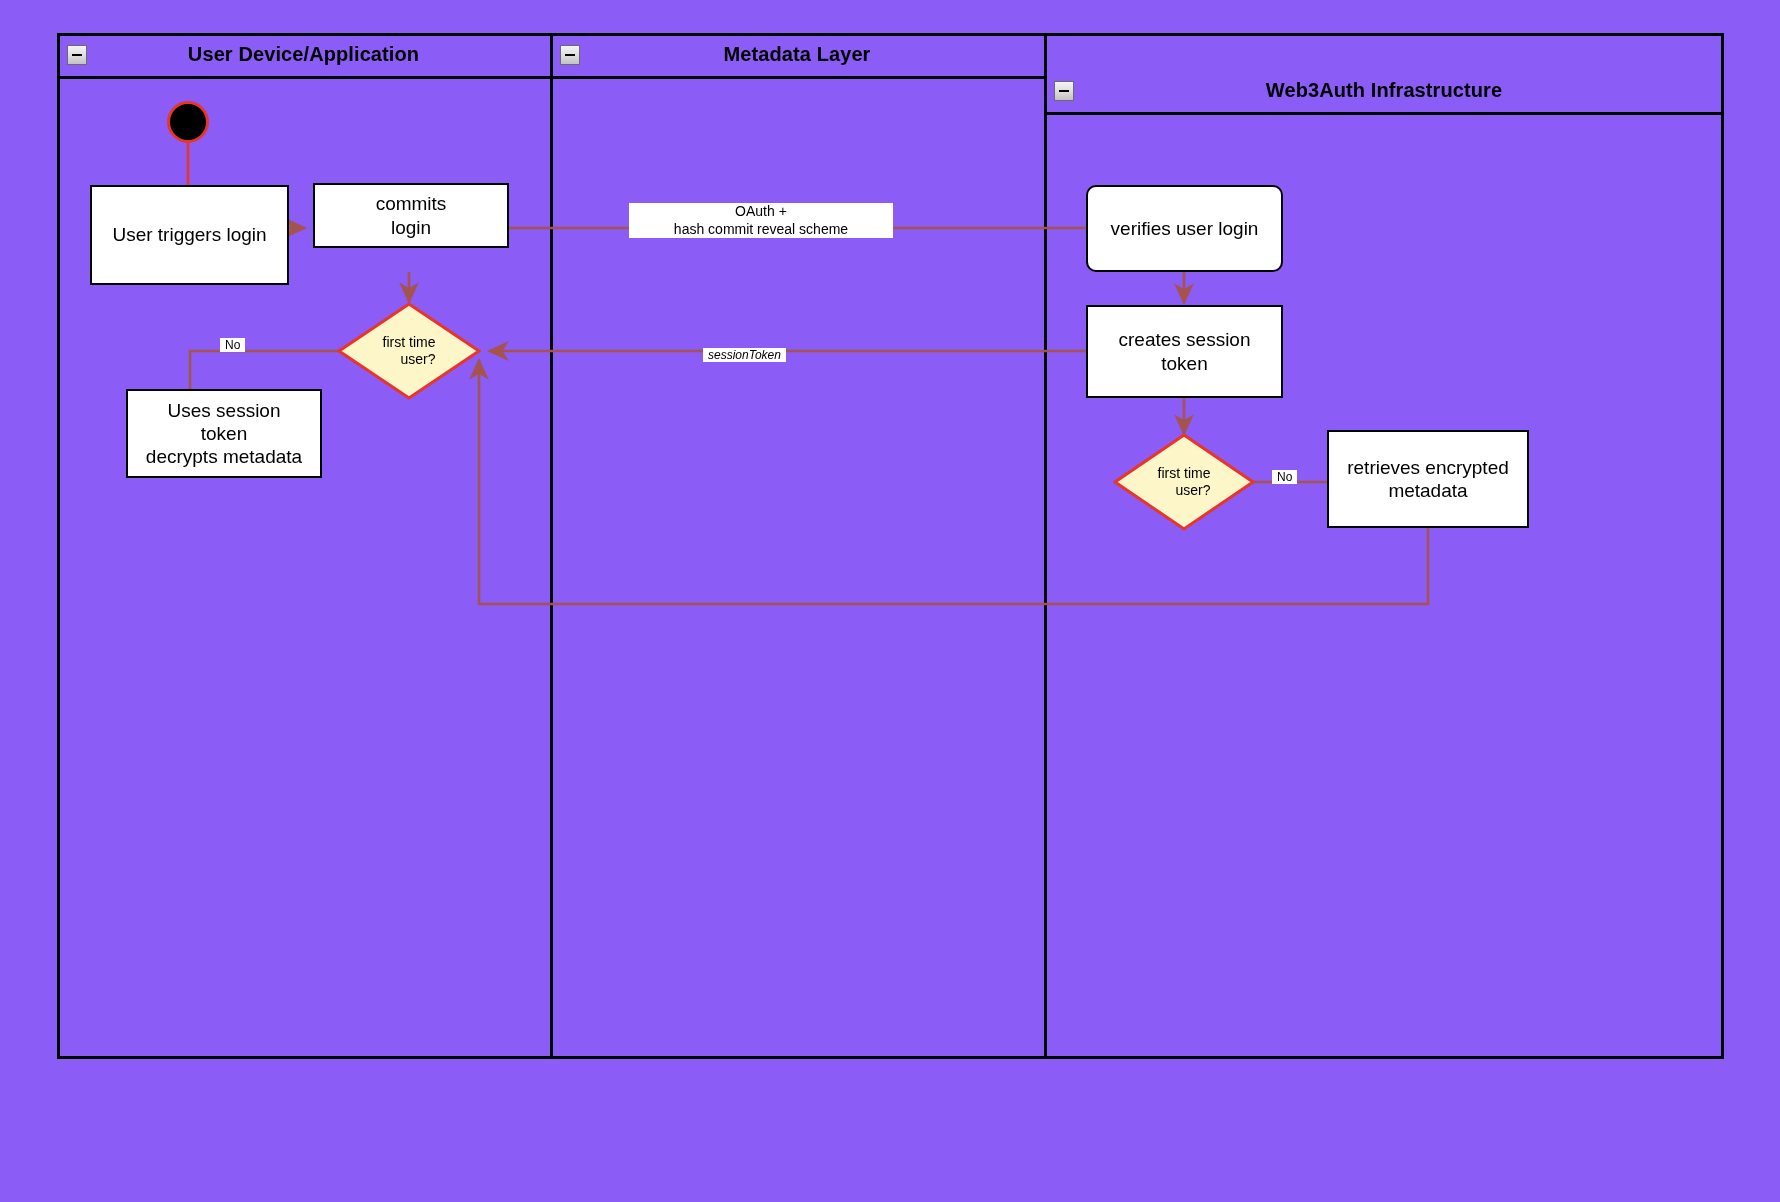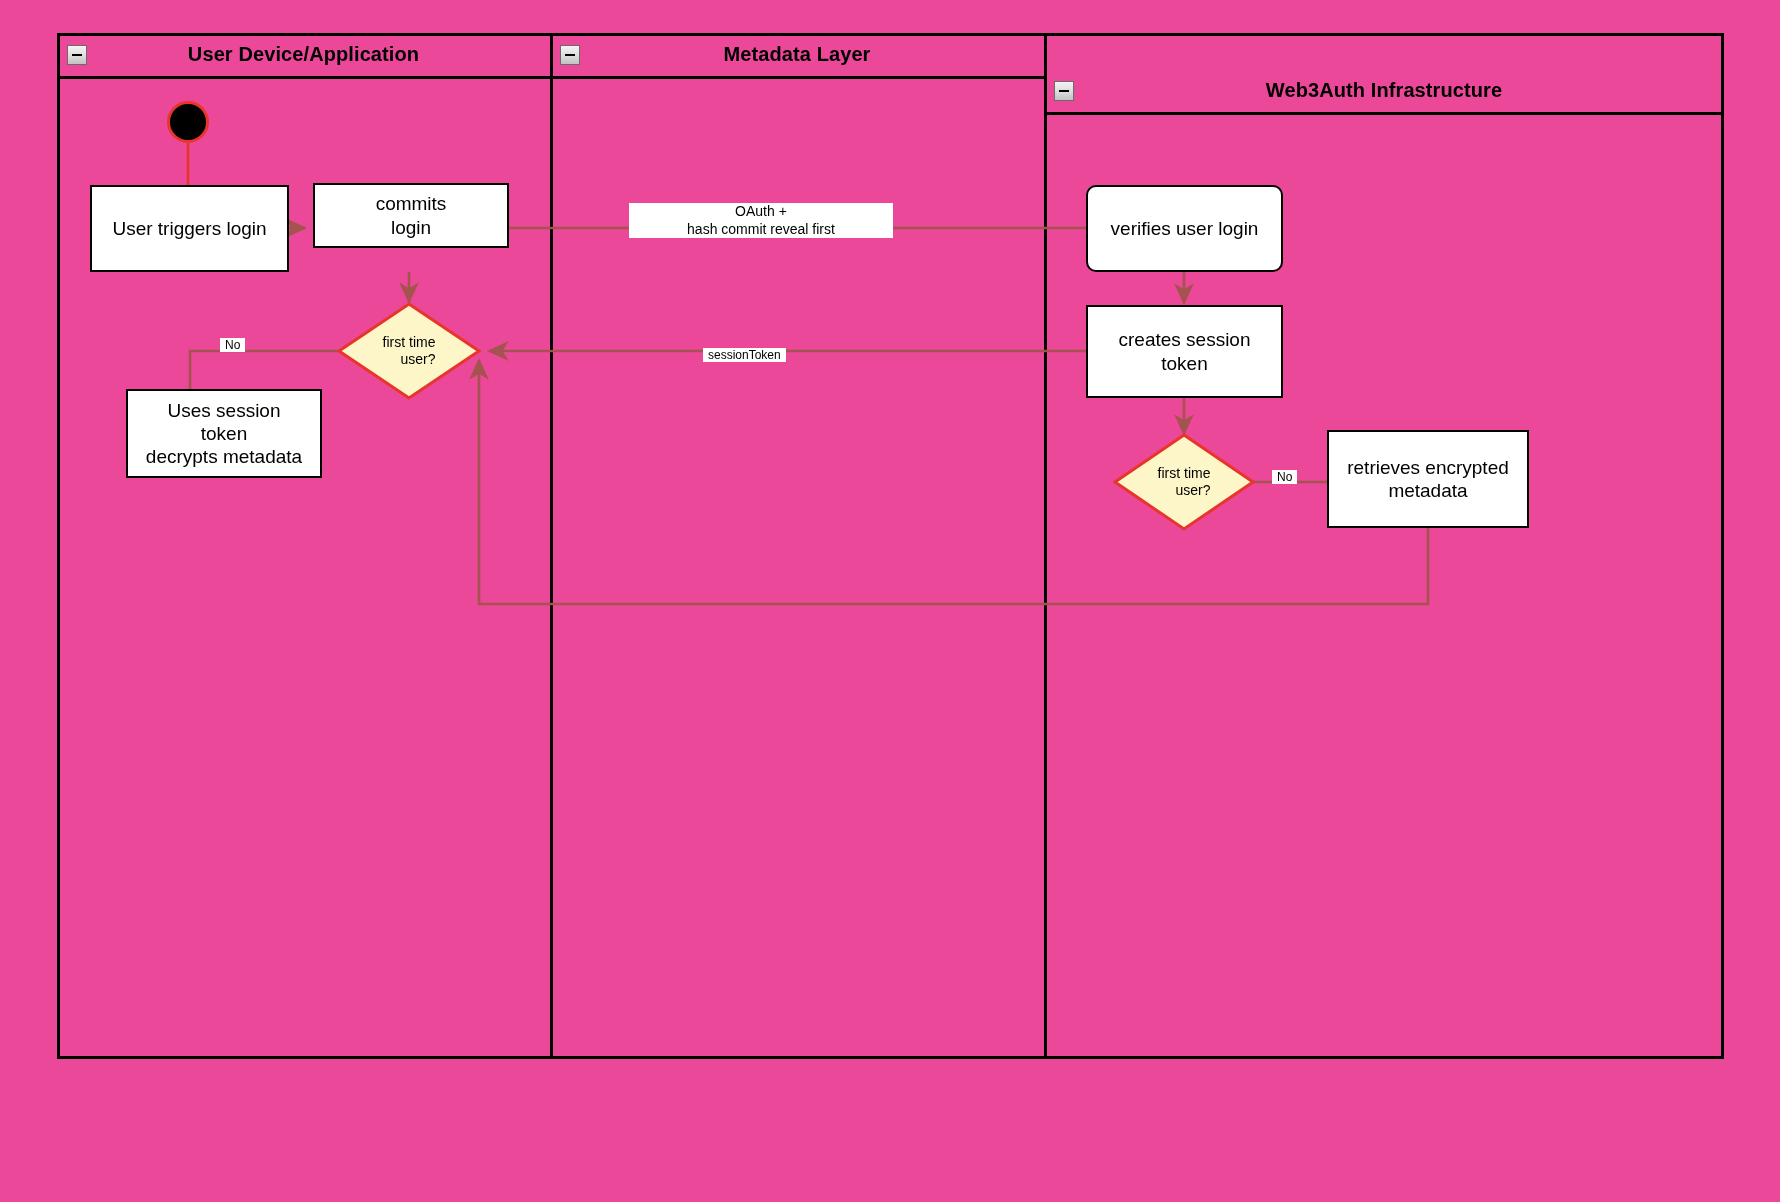--- a/index.html
+++ b/index.html
@@ -1,17 +1,17 @@
 <!DOCTYPE html>
 <html><head>
 <meta charset="utf-8">
 <style>
   html,body{margin:0;padding:0;background:#ffffff;}
   body{width:1780px;height:1202px;font-family:"Liberation Sans",sans-serif;}
-  #stage{position:relative;width:1780px;height:1202px;background:#ec4899;overflow:hidden;}
+  #stage{position:relative;width:1780px;height:1202px;background:#8b5cf6;overflow:hidden;}
 
   
   .lane-frame{position:absolute;border:3px solid #000;box-sizing:border-box;background:transparent;}
   .lane{position:absolute;top:0;height:100%;box-sizing:border-box;}
   .lane-divider{position:absolute;top:0;width:3px;height:100%;background:#000;}
   .lane-header{position:absolute;left:0;right:0;top:0;height:46px;box-sizing:border-box;
         border-bottom:3px solid #000;display:flex;align-items:center;justify-content:center;}
   .lane-title{font-size:20px;font-weight:bold;color:#000;letter-spacing:.1px;}
   .collapse-box{position:absolute;left:10px;top:12px;width:20px;height:20px;
         border:1px solid #6b6b6b;background:linear-gradient(180deg,#f4f4f4 0%,#dcdcdc 55%,#c2c2c2 100%);
@@ -99,21 +99,21 @@
       <path d="M1250,482 L1327,482"></path>
 
       <path d="M345,351 L190,351 L190,389"></path>
 
       <path d="M1428,527 L1428,604 L479,604 L479,360" marker-end="url(#arrHead)"></path>
     </g>
   </svg>
 
   <div class="start-node" style="left:167px;top:101px;width:42px;height:42px;"></div>
 
-  <div class="node box" style="left:90px;top:185px;width:199px;height:87px;">
+  <div class="node box" style="left:90px;top:185px;width:199px;height:100px;">
     <span>User triggers login</span>
   </div>
 
   <div class="node box" style="left:313px;top:183px;width:196px;height:65px;flex-direction:column;">
     <span>commits</span>
     <span>login</span>
   </div>
 
   <div class="diamond" style="left:337px;top:302px;width:144px;height:98px;">
     <svg width="144" height="98" viewBox="0 0 144 98">
@@ -154,22 +154,22 @@
     </div>
   </div>
 
   <div class="node box" style="left:1327px;top:430px;width:202px;height:98px;flex-direction:column;">
     <span>retrieves encrypted</span>
     <span>metadata</span>
   </div>
 
   <div class="edge-label" style="left:629px;top:203px;width:252px;text-align:center;">
     <div>OAuth +</div>
-    <div>hash commit reveal first</div>
+    <div>hash commit reveal scheme</div>
   </div>
 
-  <div class="flow-label" style="left:703px;top:348px;">sessionToken</div>
+  <div class="flow-label" style="left:703px;top:348px;font-style:italic;">sessionToken</div>
 
   <div class="flow-label" style="left:220px;top:338px;">No</div>
 
   <div class="flow-label" style="left:1272px;top:470px;">No</div>
 
 </div>
 
 </body></html>

